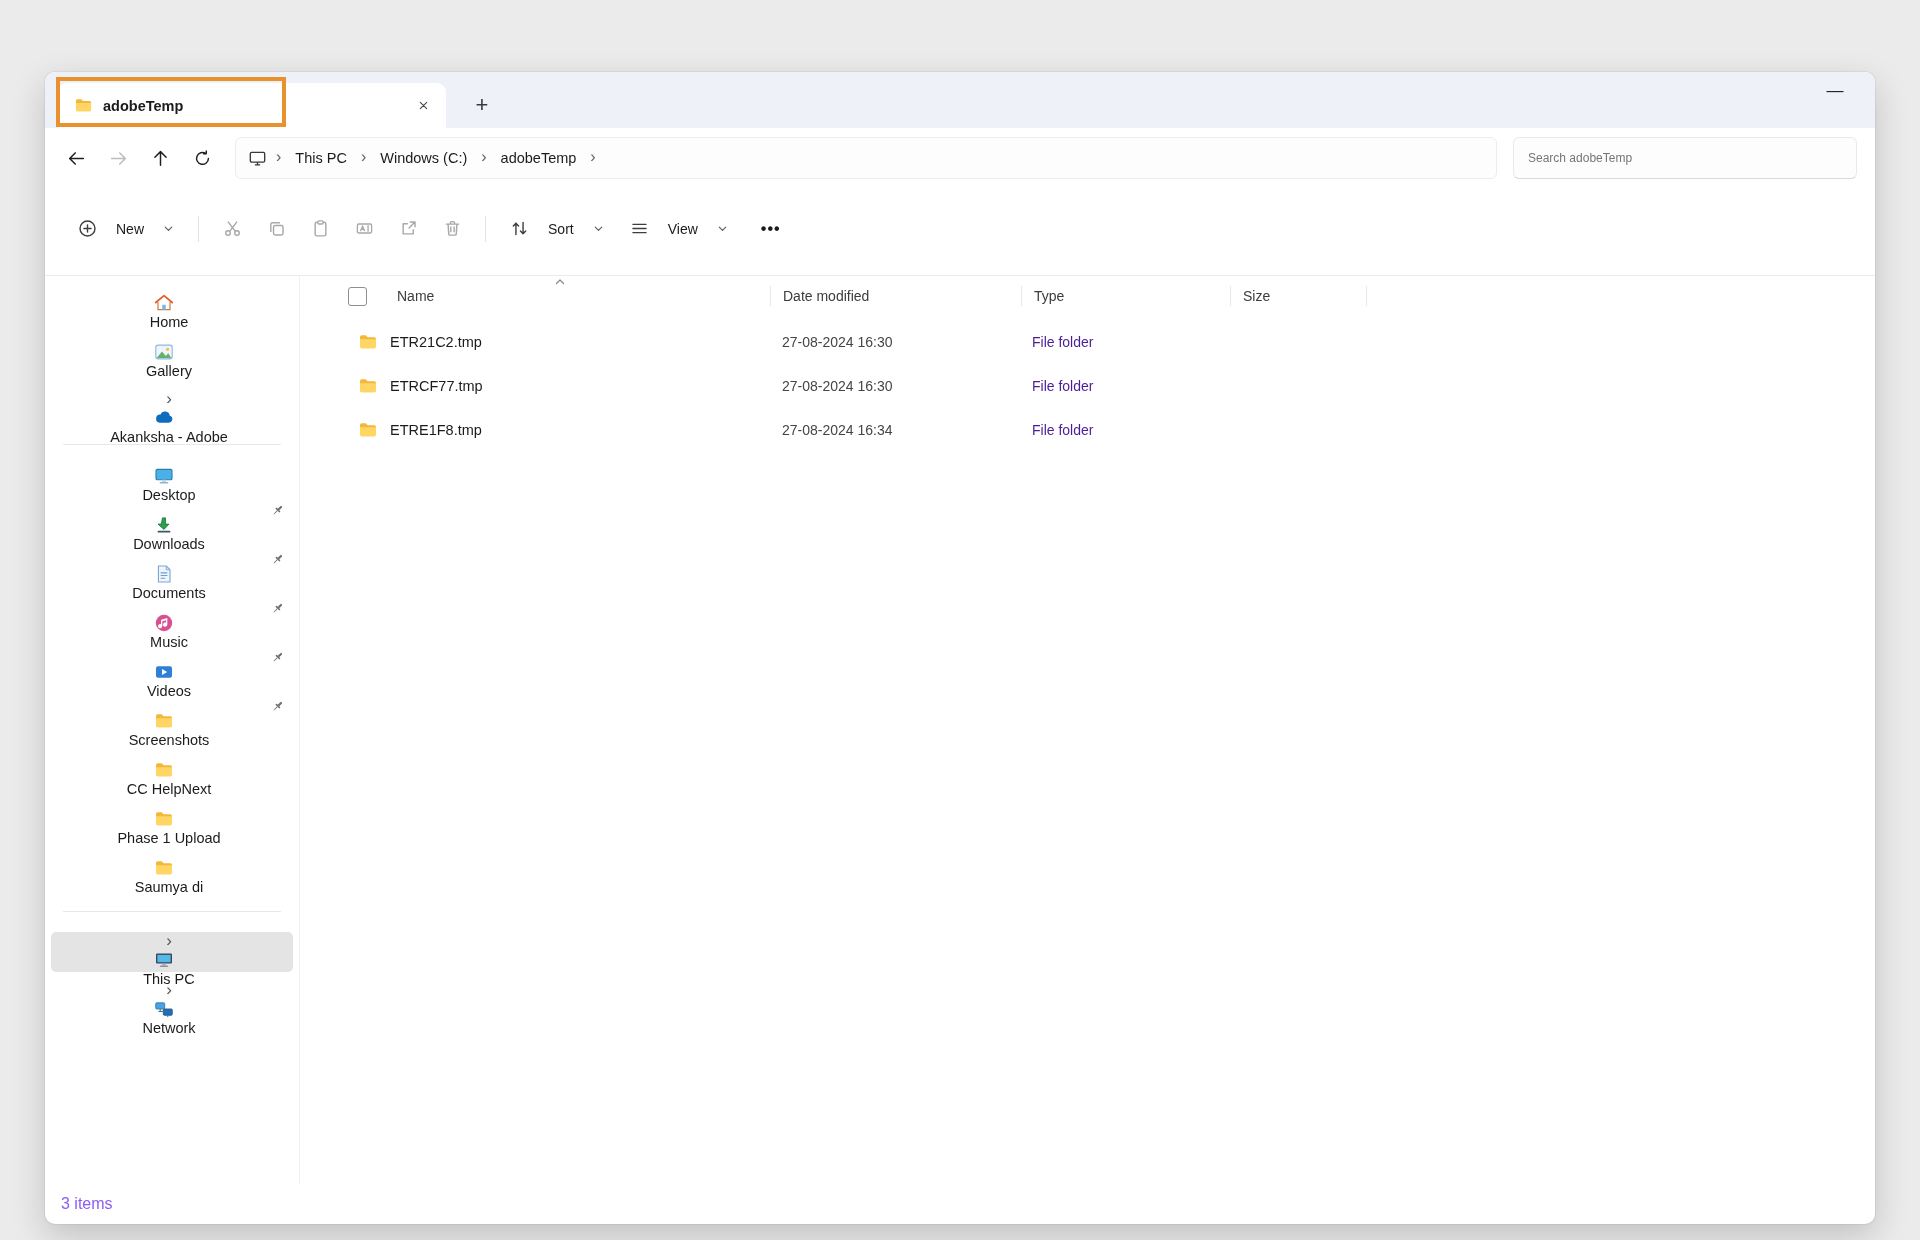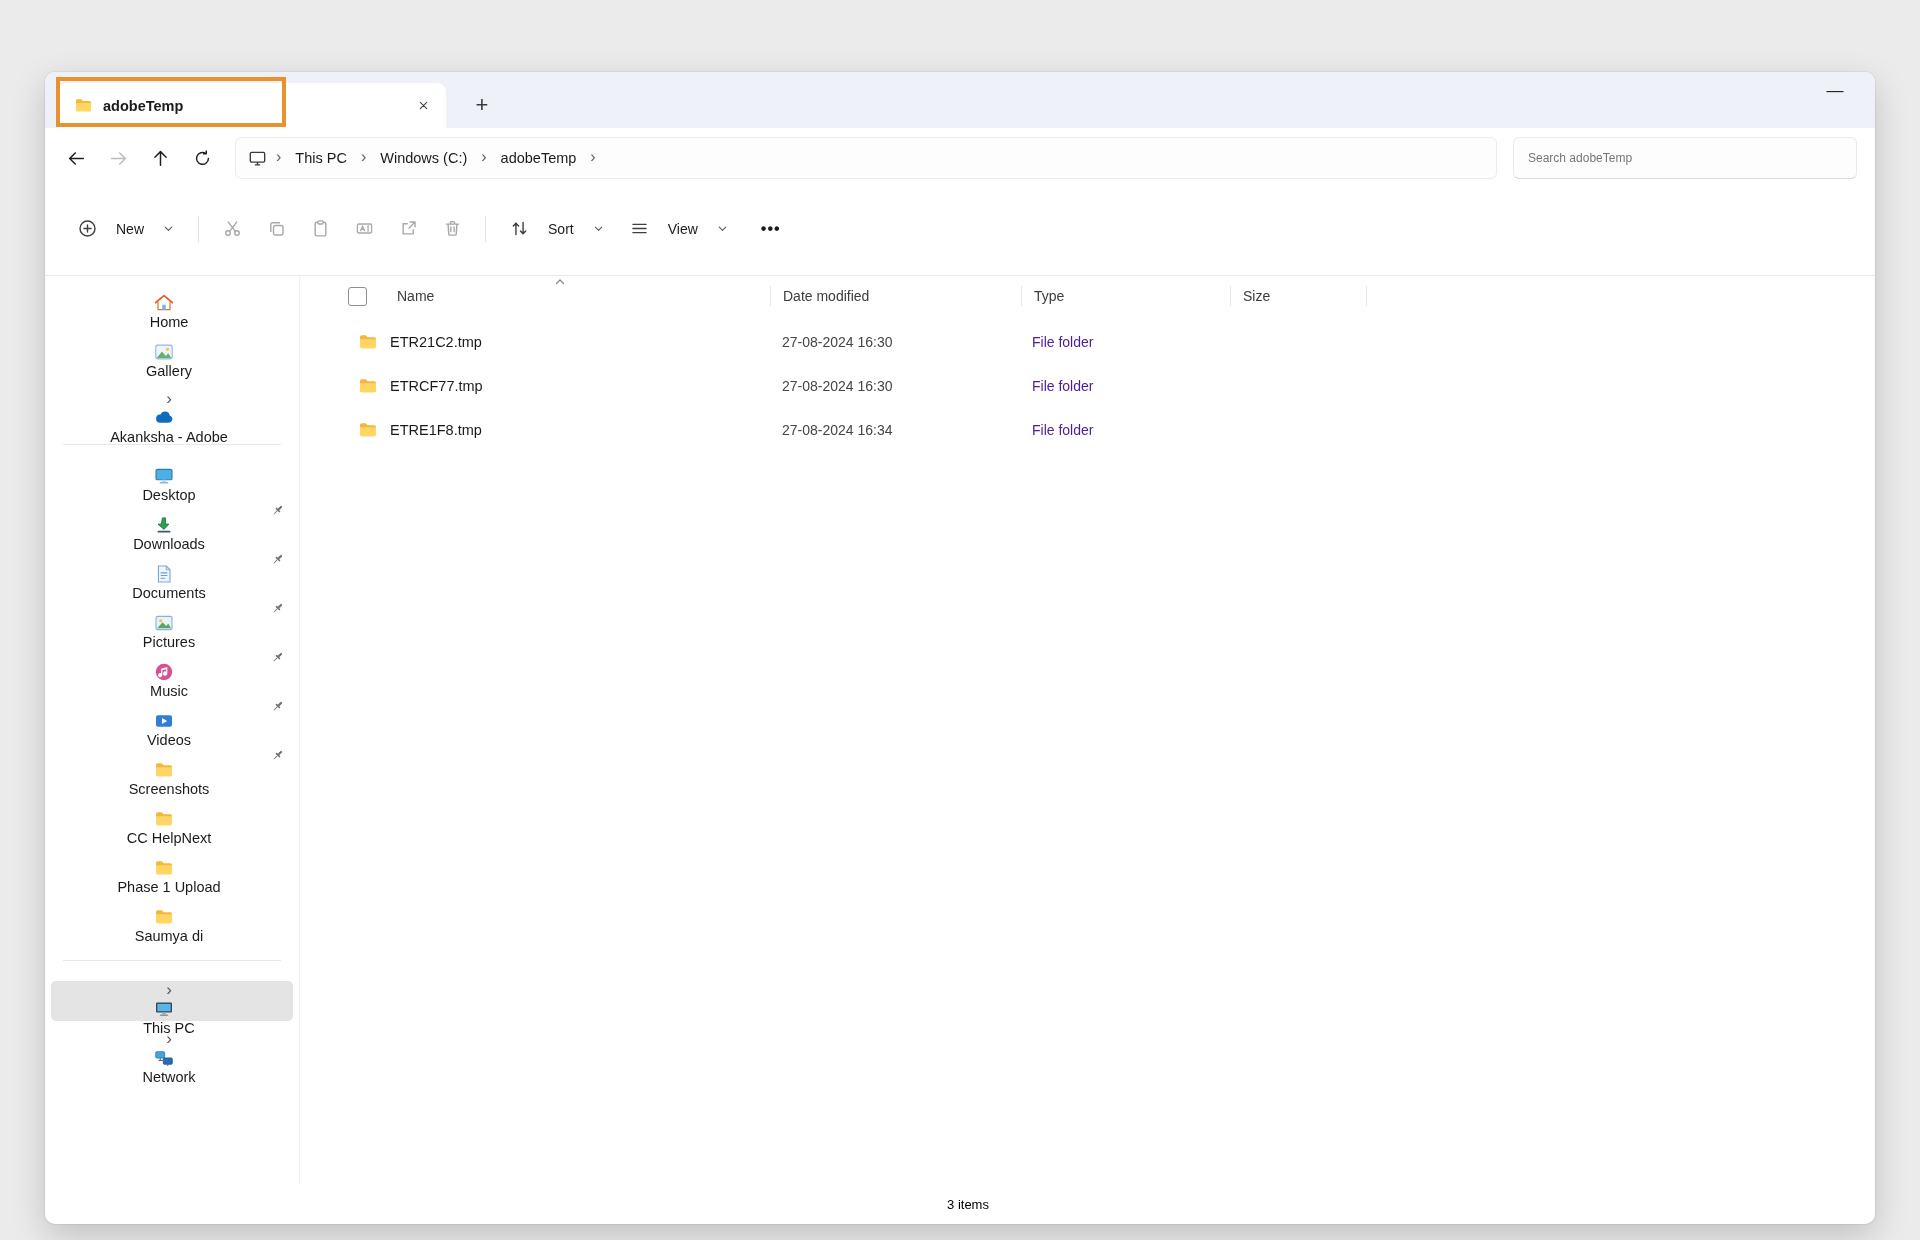--- a/index.html
+++ b/index.html
@@ -97,21 +97,21 @@
 
   .rows{padding-top:4px;flex:1;overflow:hidden;}
   .frow{display:flex;align-items:center;height:44px;padding-left:58px;font-size:14.5px;border-radius:4px;}
   .cell-name{width:412px;display:flex;align-items:center;gap:12px;}
   .cell-name svg{width:20px;height:20px;flex:0 0 auto;}
   .cell-date{width:250px;padding-left:12px;box-sizing:border-box;color:#454545;font-size:14px;}
   .cell-type{width:208px;padding-left:12px;box-sizing:border-box;color:#4c1d95;font-size:14px;}
   .cell-size{width:135px;padding-left:12px;box-sizing:border-box;color:#454545;font-size:14px;}
 
   .statusbar{height:40px;flex:0 0 auto;display:flex;align-items:center;padding-left:16px;
-    font-size:13px;color:#000000;justify-content:center;}
+    font-size:16px;color:#8b5cf6;}
 </style>
 </head>
 <body>
 
 <svg width="0" height="0" style="position:absolute" aria-hidden="true">
   <defs>
     <symbol id="i-folder" viewBox="0 0 18 18">
       <path d="M1.8 4.6A1.6 1.6 0 0 1 3.4 3h3.5l1.8 1.8h6A1.5 1.5 0 0 1 16.2 6.3v.9H1.8z" fill="#F3B73A"></path>
       <path d="M1.8 6.6h14.4v6.6a1.6 1.6 0 0 1-1.6 1.6H3.4a1.6 1.6 0 0 1-1.6-1.6z" fill="#FFD664"></path>
     </symbol>
@@ -448,34 +448,20 @@
             </svg>
           </span>
         <span class="s-label">Documents</span>
         <span class="pin">
             <svg>
               <use href="#i-pin"></use>
             </svg>
           </span>
       </div>
 
-      <div class="side-item">
-        <span class="expander"></span>
-        <span class="s-icon">
-            <svg>
-              <use href="#i-pictures"></use>
-            </svg>
-          </span>
-        <span class="s-label">Pictures</span>
-        <span class="pin">
-            <svg>
-              <use href="#i-pin"></use>
-            </svg>
-          </span>
-      </div>
 
       <div class="side-item">
         <span class="expander"></span>
         <span class="s-icon">
             <svg>
               <use href="#i-music"></use>
             </svg>
           </span>
         <span class="s-label">Music</span>
         <span class="pin">

